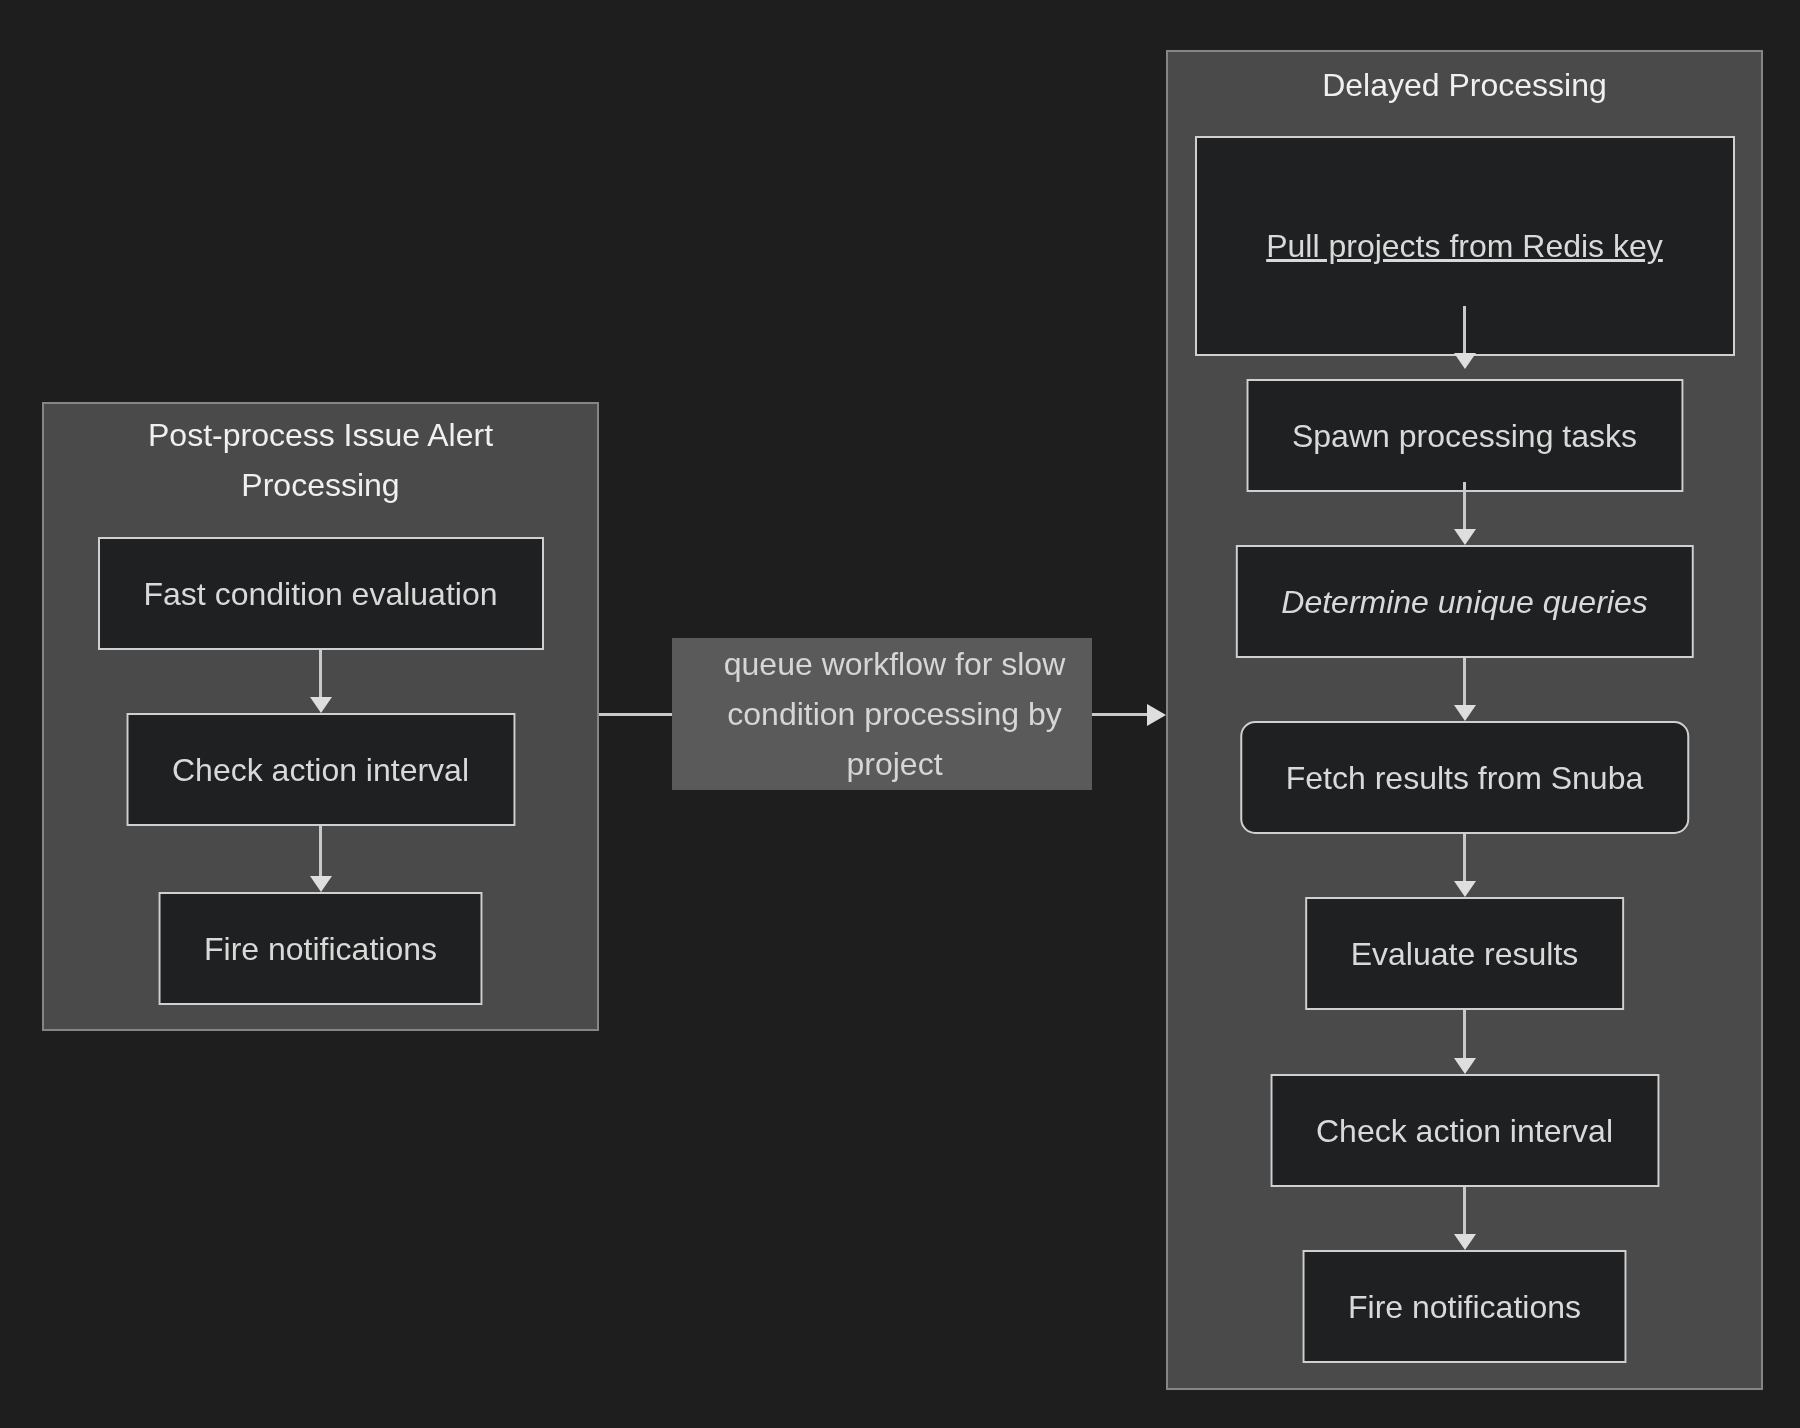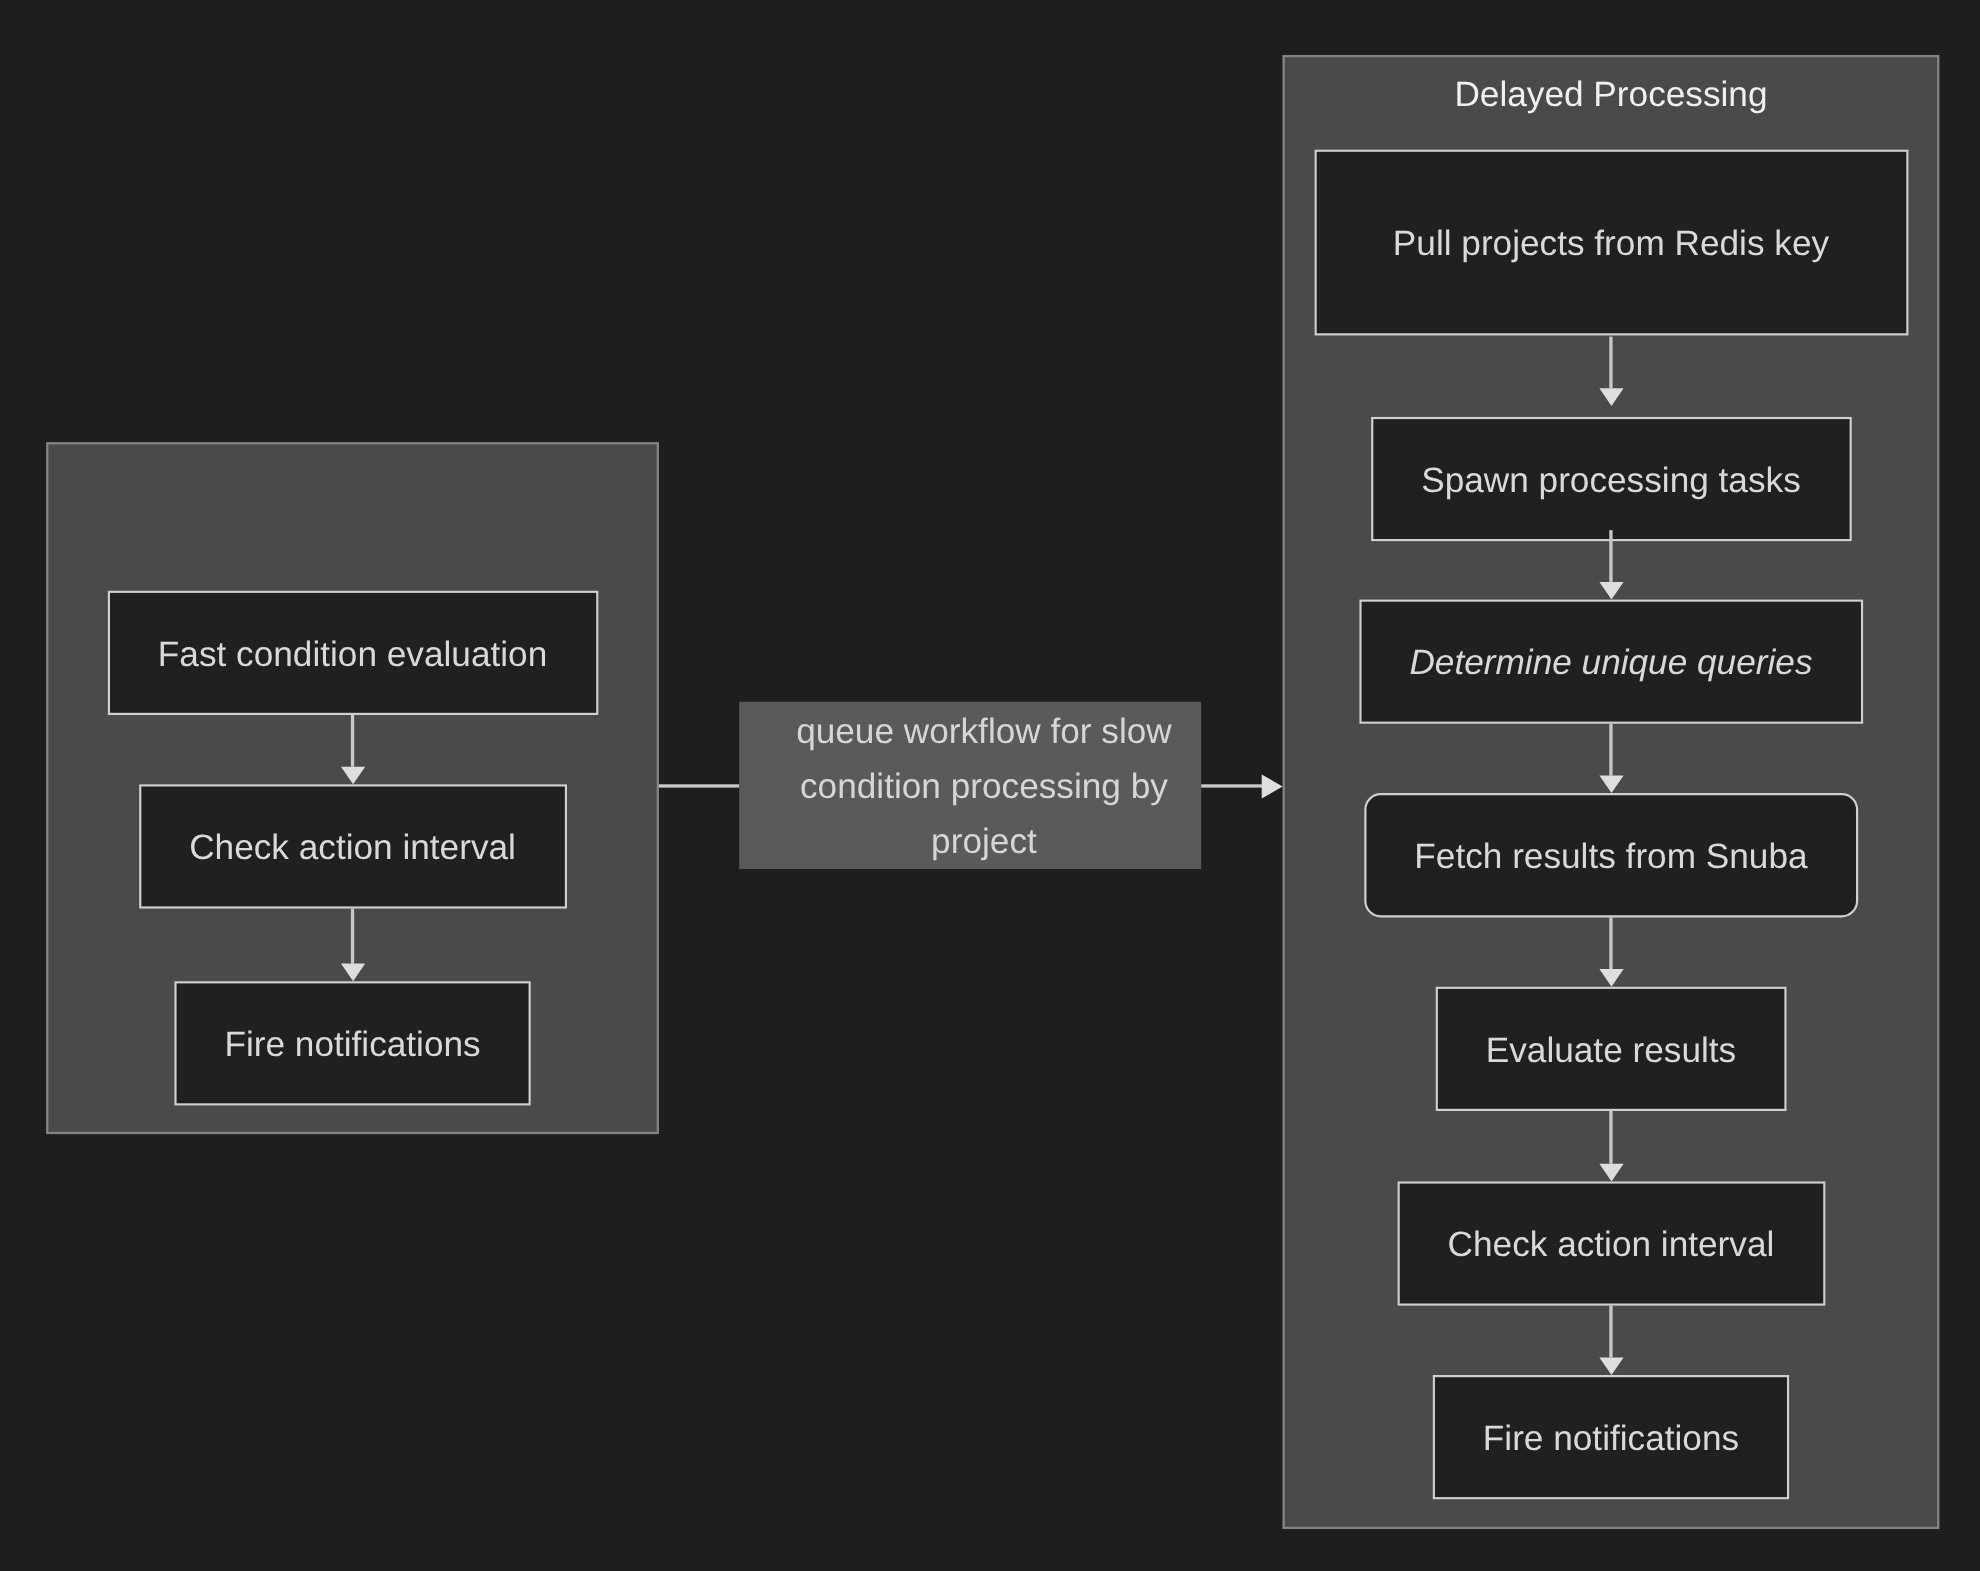--- a/index.html
+++ b/index.html
@@ -38,22 +38,23 @@
     font-size:32px; line-height:50px;
     display:flex; align-items:center; justify-content:center;
     text-align:center;
     padding:0 44px;
     white-space:nowrap;
     height:113px;
   }
   .node.wrap2{
     white-space:normal;
     width:540px;
-    height:169px;
+    height:220px;
     padding:0 30px;
+    text-decoration:underline;
   }
   .varrow{
     position:absolute;
     left:50%; transform:translateX(-50%);
     width:22px;
     display:flex; flex-direction:column; align-items:center;
   }
   .varrow .shaft{
     width:3px; flex:1;
     background:var(--edge-line);
@@ -91,20 +92,21 @@
   
   .cluster-right{left:1166px; top:50px; width:597px; height:1340px;}
   .cluster-right .cluster-title{top:8px; width:560px;}
 </style>
 </head>
 <body>
 
 <div class="canvas">
 
   <div class="cluster cluster-left">
+    <div class="cluster-title">Post-process Issue Alert Processing</div>
 
     <div class="node" style="top:133px;">Fast condition evaluation</div>
 
     <div class="varrow" style="top:246px;height:63px;">
       <div class="shaft"></div>
       <div class="head"></div>
     </div>
 
     <div class="node" style="top:309px;">Check action interval</div>
 

